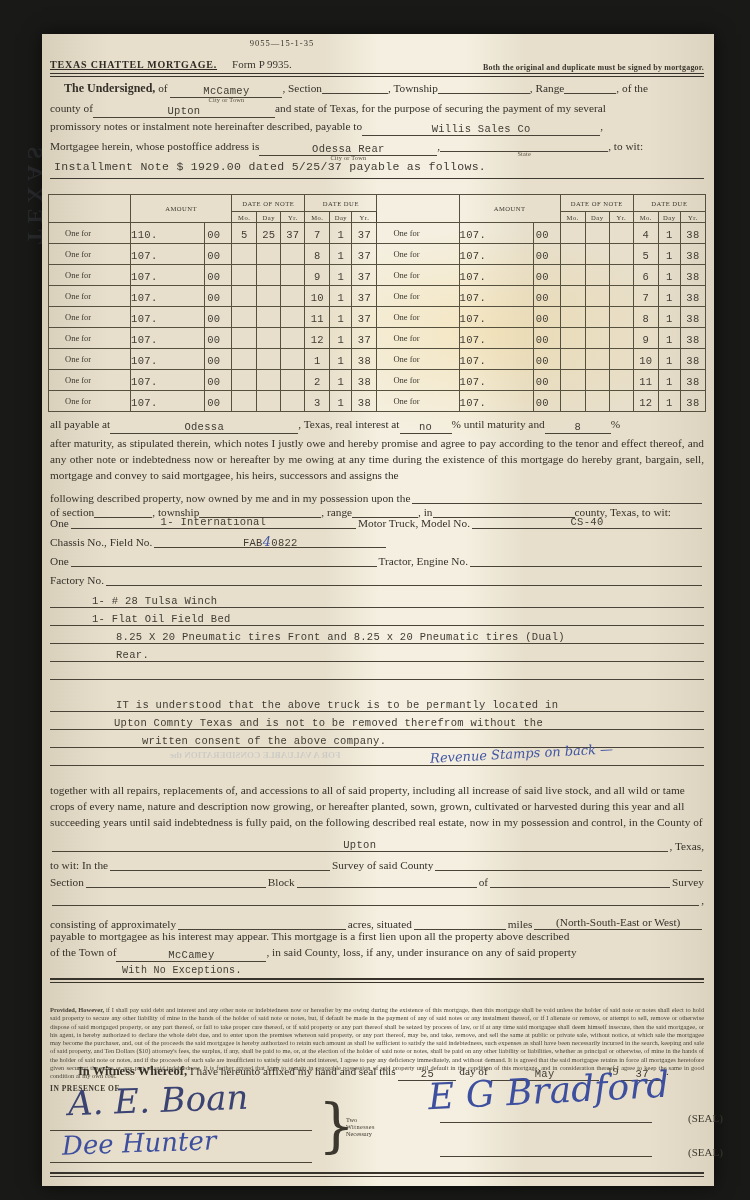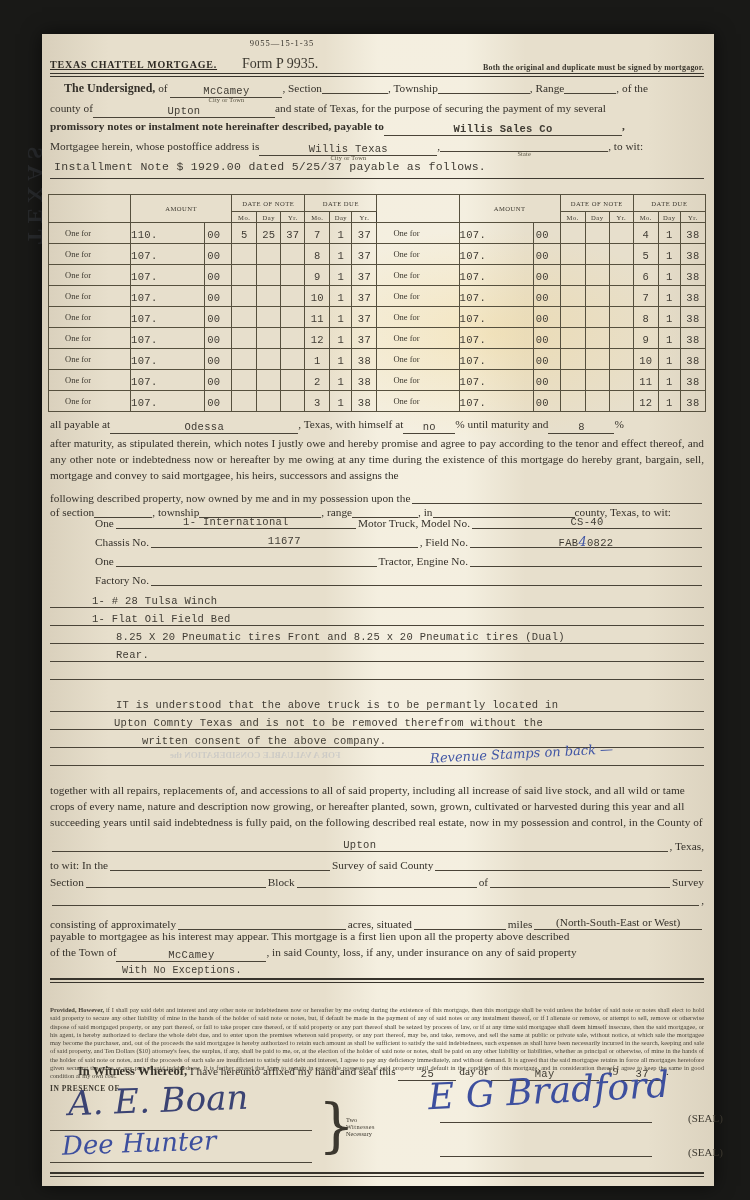--- a/index.html
+++ b/index.html
@@ -17,21 +17,21 @@
   .typed{font-family:"Liberation Mono","DejaVu Sans Mono",monospace;color:#403c34;font-size:10.5px;letter-spacing:0.3px;white-space:nowrap;}
   .hand{font-family:"DejaVu Serif", serif;font-style:italic;color:#4156a5;}
   .blank{display:inline-block;border-bottom:1px solid #4a4438;height:13px;vertical-align:-2px;text-align:center;position:relative;}
   .blank .sub{position:absolute;top:12px;left:0;right:0;font-size:6.3px;color:#55503f;text-align:center;font-family:"Liberation Serif",serif;letter-spacing:0.2px;white-space:nowrap;}
   .fill{flex:1;border-bottom:1px solid #4a4438;height:13px;text-align:center;position:relative;margin:0 2px;}
   .row{display:flex;align-items:flex-end;white-space:nowrap;}
   .nowrap{white-space:nowrap;}
   .just{text-align:justify;line-height:16.2px;}
   .masthead{border-bottom:4px double #38342c;display:flex;justify-content:space-between;align-items:flex-end;padding-bottom:1px;}
   .mh-title{font-weight:bold;font-size:10px;letter-spacing:0.8px;color:#2f2b24;}
-  .mh-ref{font-size:14px;color:#3c382f;margin-left:21px;}
+  .mh-ref{font-size:11px;color:#3c382f;margin-left:11px;}
   .mh-note{font-size:8px;font-weight:bold;color:#3c382f;letter-spacing:0.2px;}
   table.notes{border-collapse:collapse;table-layout:fixed;width:658px;border:1.6px solid #3c382f;}
   table.notes td,table.notes th{border:1px solid #56503e;padding:0;font-weight:normal;overflow:hidden;}
   table.notes th{font-size:6.6px;letter-spacing:0.5px;color:#3c382f;font-family:"Liberation Serif",serif;}
   table.notes .lbl{font-size:8.5px;padding-left:16px;color:#3c382f;}
   table.notes td{height:20px;}
   table.notes .amt-d{text-align:left;padding-right:2px;}
   table.notes .amt-c{text-align:left;padding-left:2px;}
   table.notes .ctr{text-align:center;}
   table.notes .halfsep{border-left:1.6px solid #3c382f;}
@@ -65,26 +65,26 @@
       <span style="margin-left:14px;font-weight:bold;font-size:12px;margin-top:16px;">The Undersigned,</span>
       <span>of</span>
       <span class="blank" style="width:112px;">
         <span class="typed">McCamey</span>
         <span class="sub">City or Town</span>
       </span><span>, Section</span><span class="blank" style="width:66px;"></span><span>, Township</span><span class="blank" style="width:92px;"></span><span>, Range</span><span class="blank" style="width:52px;"></span><span>, of the</span>
     </div>
     <div class="nowrap" style="height:18px;">
       <span>county of</span><span class="blank" style="width:182px;"><span class="typed">Upton</span></span><span>and state of Texas, for the purpose of securing the payment of my several</span>
     </div>
-    <div class="nowrap" style="height:18px;font-weight:bold;">
+    <div class="nowrap" style="height:18px;">
       <span>promissory notes or instalment note hereinafter described, payable to</span><span class="blank" style="width:238px;"><span class="typed">Willis Sales Co</span></span><span>,</span>
     </div>
     <div class="nowrap" style="height:22px;">
       <span>Mortgagee herein, whose postoffice address is</span><span class="blank" style="width:178px;">
-        <span class="typed">Willis  Texas</span>
+        <span class="typed">Odessa  Rear</span>
         <span class="sub">City or Town</span>
       </span><span>,</span><span class="blank" style="width:168px;">
         <span class="sub">State</span>
       </span><span>, to wit:</span>
     </div>
     <div class="nowrap" style="height:18px;border-bottom:1.4px solid #3f3a31;">
       <span class="typed" style="font-size:11.5px;margin-left:4px;">Installment Note $ 1929.00 dated 5/25/37   payable as follows.</span>
     </div>
   </div>
 
@@ -314,42 +314,41 @@
         <td class="ctr"><span class="typed"></span></td>
         <td class="ctr"><span class="typed">12</span></td>
         <td class="ctr"><span class="typed">1</span></td>
         <td class="ctr"><span class="typed">38</span></td>
       </tr>
       </tbody>
   </table>
 
   <div class="abs serif" style="left:8px;right:10px;top:384px;">
     <div class="nowrap" style="height:17px;">
-      <span>all payable at</span><span class="blank" style="width:188px;"><span class="typed">Odessa</span></span><span>, Texas, with himself at</span><span class="blank" style="width:52px;"><span class="typed">no</span></span><span>% until maturity and</span><span class="blank" style="width:66px;"><span class="typed">8</span></span><span>%</span>
+      <span>all payable at</span><span class="blank" style="width:188px;"><span class="typed">Odessa</span></span><span>, Texas, real interest at</span><span class="blank" style="width:52px;"><span class="typed">no</span></span><span>% until maturity and</span><span class="blank" style="width:66px;"><span class="typed">8</span></span><span>%</span>
     </div>
     <div class="just">after maturity, as stipulated therein, which notes I justly owe and hereby promise and agree to pay according to the tenor and effect thereof, and any other note or indebtedness now or hereafter by me owing at any time during the existence of this mortgage do hereby grant, bargain, sell, mortgage and convey to said mortgagee, his heirs, successors and assigns the</div>
     <div class="row" style="height:20px;">
       <span>following described property, now owned by me and in my possession upon the</span>
         <span class="fill"></span>
     </div>
     <div class="nowrap" style="height:18px;">
       <span>of section</span><span class="blank" style="width:58px;"></span><span>, township</span><span class="blank" style="width:122px;"></span><span>, range</span><span class="blank" style="width:66px;"></span><span>, in</span><span class="blank" style="width:142px;"></span><span>county, Texas, to wit:</span>
     </div>
   </div>
 
-  <div class="abs serif" style="left:8px;right:10px;top:476px;margin-left:45px;">
+  <div class="abs serif" style="left:8px;right:10px;top:476px;">
     <div class="row" style="height:19px;">
       <span>One</span>
       <span class="fill"><span class="typed">1- International</span></span>
       <span>Motor Truck, Model No.</span>
       <span class="fill" style="max-width:230px;"><span class="typed">CS-40</span></span>
     </div>
     <div class="row" style="height:19px;">
       <span>Chassis No.</span>
-      <span class="fill"><span class="typed">11677</span></span>
       <span>, Field  No.</span>
       <span class="fill" style="max-width:232px;"><span class="typed"><span>FAB</span><span class="hand" style="font-size:13px;">4</span><span>0822</span></span></span>
     </div>
     <div class="row" style="height:19px;">
       <span>One</span>
       <span class="fill"></span>
       <span>Tractor, Engine No.</span>
       <span class="fill" style="max-width:232px;"></span>
     </div>
     <div class="row" style="height:19px;">

